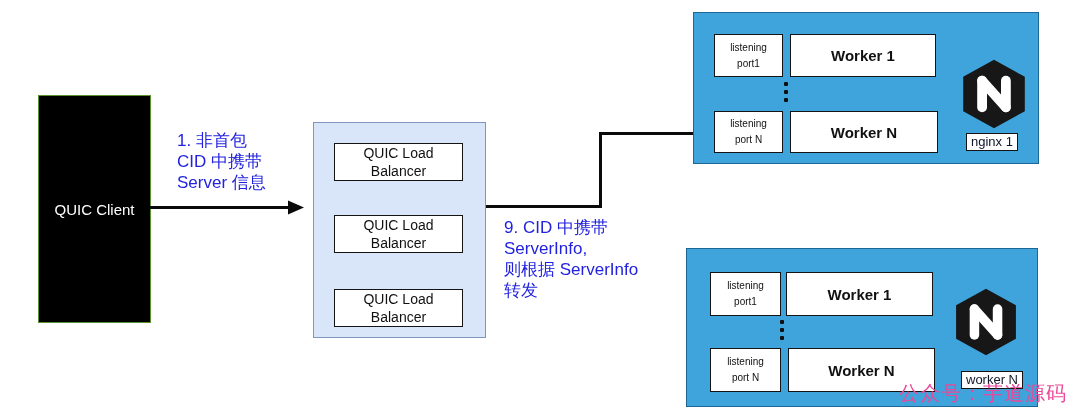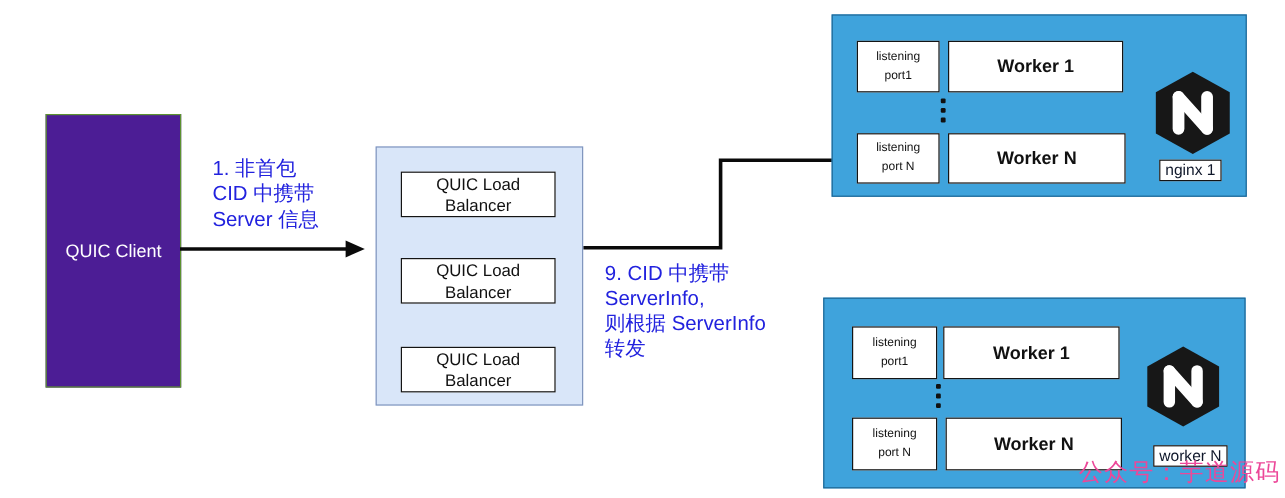--- a/index.html
+++ b/index.html
@@ -10,21 +10,21 @@
     font-family:"Liberation Sans", sans-serif;
     overflow:hidden;
   }
   .abs{position:absolute;}
   .center{display:flex;align-items:center;justify-content:center;text-align:center;}
   .preline{white-space:pre-line;}
 
   
   .client-box{
     left:38px;top:95px;width:111px;height:226px;
-    background:#4c1d95;border:1px solid #5d9230;
+    background:#000000;border:1px solid #5d9230;
     color:#ffffff;font-size:15px;
   }
 
   
   .lb-panel{
     left:313px;top:99px;width:171px;height:214px;
     background:#D9E6F9;border:1px solid #8196BE;margin-top:23px;
   }
   .lb-node{
     position:absolute;left:20px;width:127px;height:36px;

